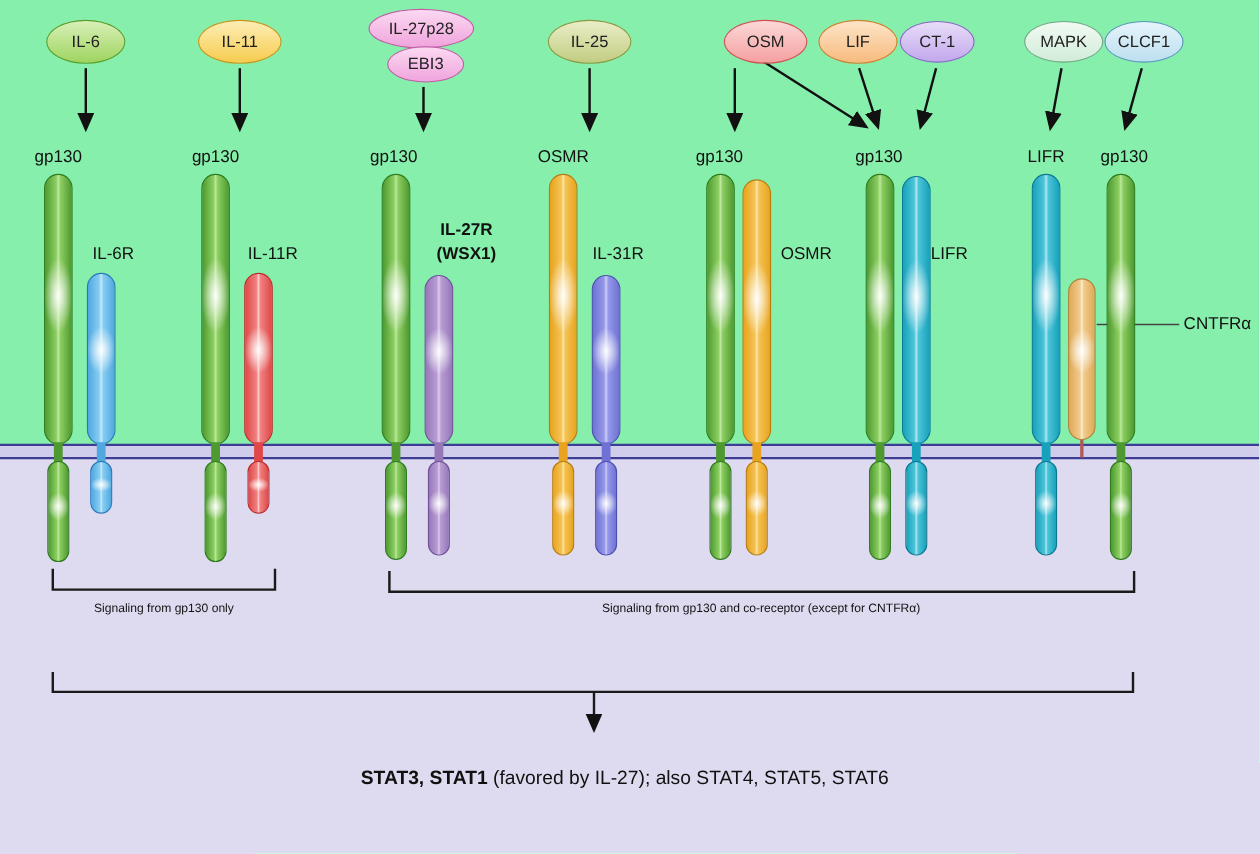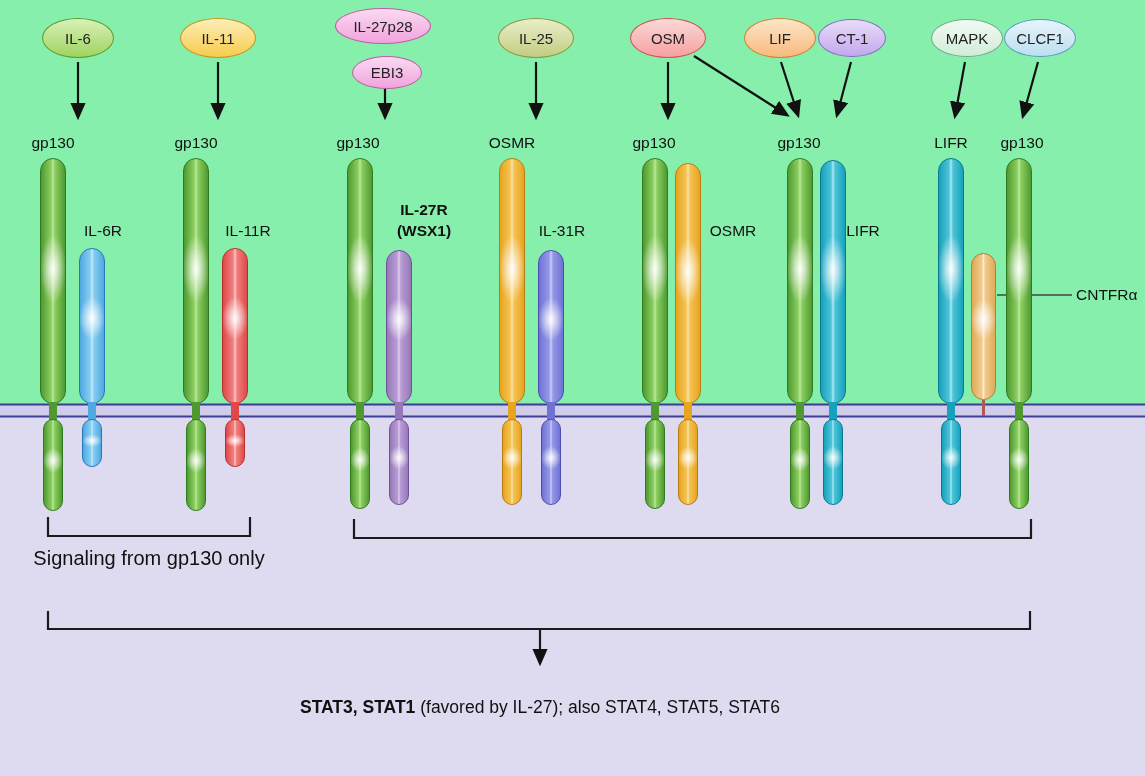--- a/index.html
+++ b/index.html
@@ -52,21 +52,21 @@
   .tanc{border-color:#b08038;background:
     radial-gradient(55% 14% at 50% 45%,rgba(255,255,255,.95),rgba(255,255,255,0)),
     linear-gradient(90deg,#e0aa58,#f0ca8c 42%,#fbeccc 50%,#f0ca8c 58%,#e0aa58);}
   .conn{position:absolute;z-index:2;width:8px;height:18px;}
 
   
   .lbl{position:absolute;z-index:3;font-size:15.5px;color:#111;
        transform:translateX(-50%);white-space:nowrap;text-align:center;}
   .lbl.two{white-space:pre-line;line-height:1.35;}
   .lbl.noshift{transform:none;text-align:center;}
-  .bracket-lbl{position:absolute;z-index:3;font-size:20px;color:#111;
+  .bracket-lbl{position:absolute;z-index:3;font-size:11px;color:#111;
        transform:translateX(-50%);white-space:nowrap;}
   .bottom-line{position:absolute;z-index:3;left:0;width:1080px;text-align:center;
        font-size:17.5px;color:#111;}
   .bottom-line b{font-weight:bold;}
 </style>
 </head>
 <body>
 
 <div class="canvas">
 
@@ -108,27 +108,27 @@
 
   <div class="cyt e-green" style="left:42px;top:18px;width:72px;height:40px;">
       <span>IL-6</span>
     </div>
   <div class="cyt e-yellow" style="left:180px;top:18px;width:76px;height:40px;">
       <span>IL-11</span>
     </div>
   <div class="cyt e-pink" style="left:335px;top:8px;width:96px;height:36px;align-items:center;">
       <span>IL-27p28</span>
     </div>
-  <div class="cyt e-pink" style="left:352px;top:42px;width:70px;height:33px;margin-top:14px;">
+  <div class="cyt e-pink" style="left:352px;top:42px;width:70px;height:33px;">
       <span>EBI3</span>
     </div>
   <div class="cyt e-olive" style="left:498px;top:18px;width:76px;height:40px;">
       <span>IL-25</span>
     </div>
-  <div class="cyt e-salmon" style="left:630px;top:18px;width:76px;height:40px;">
+  <div class="cyt e-salmon" style="left:658px;top:18px;width:76px;height:40px;">
       <span>OSM</span>
     </div>
   <div class="cyt e-orange" style="left:744px;top:18px;width:72px;height:40px;">
       <span>LIF</span>
     </div>
   <div class="cyt e-violet" style="left:818px;top:19px;width:68px;height:38px;">
       <span>CT-1</span>
     </div>
   <div class="cyt e-mint" style="left:931px;top:19px;width:72px;height:38px;">
       <span>MAPK</span>
@@ -198,18 +198,19 @@
   <div class="conn" style="left:947px;top:402px;background:#17a2bc;"></div>
   <div class="conn" style="left:982px;top:400px;width:3px;height:16px;background:#b05858;"></div>
   <div class="conn" style="left:1015px;top:402px;background:#4e9a31;"></div>
   <div class="cap stub teal" style="left:941px;top:419px;width:20px;height:86px;"></div>
   <div class="cap stub green" style="left:1009px;top:419px;width:20px;height:90px;"></div>
   <div class="lbl" style="left:951px;top:134px;">LIFR</div>
   <div class="lbl" style="left:1022px;top:134px;">gp130</div>
   <div class="lbl noshift" style="left:1076px;top:286px;">CNTFRα</div>
 
   <div class="bracket-lbl" style="left:149px;top:547px;">Signaling from gp130 only</div>
-
-  <div class="bottom-line" style="top:697px;">
+  <div class="bracket-lbl" style="left:692px;top:547px;">Signaling from gp130 and co-receptor (except for CNTFRα)</div>
+
+  <div class="bottom-line" style="top:697px;padding-left:28px;">
     <b>STAT3, STAT1</b><span> (favored by IL-27); also STAT4, STAT5, STAT6</span>
   </div>
 
 </div>
 
 </body></html>

